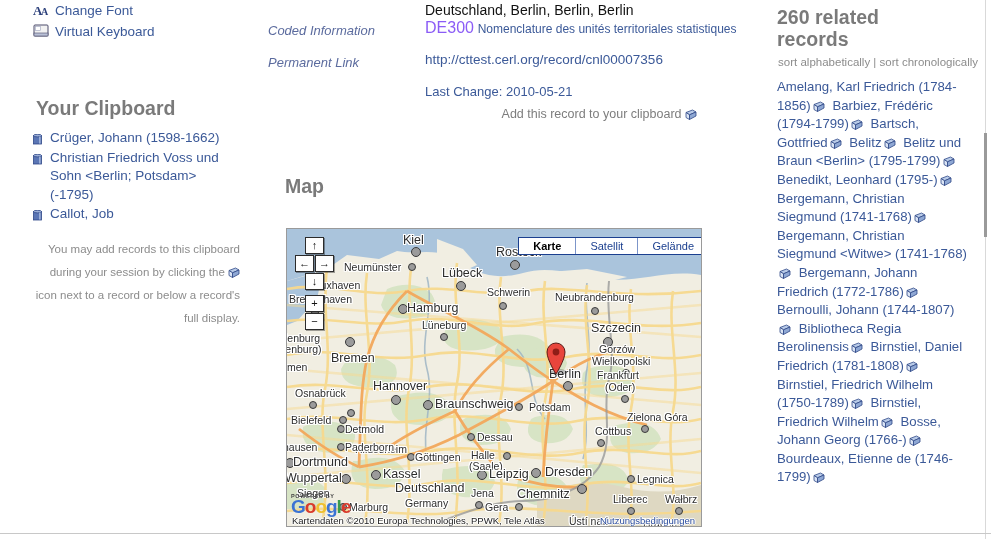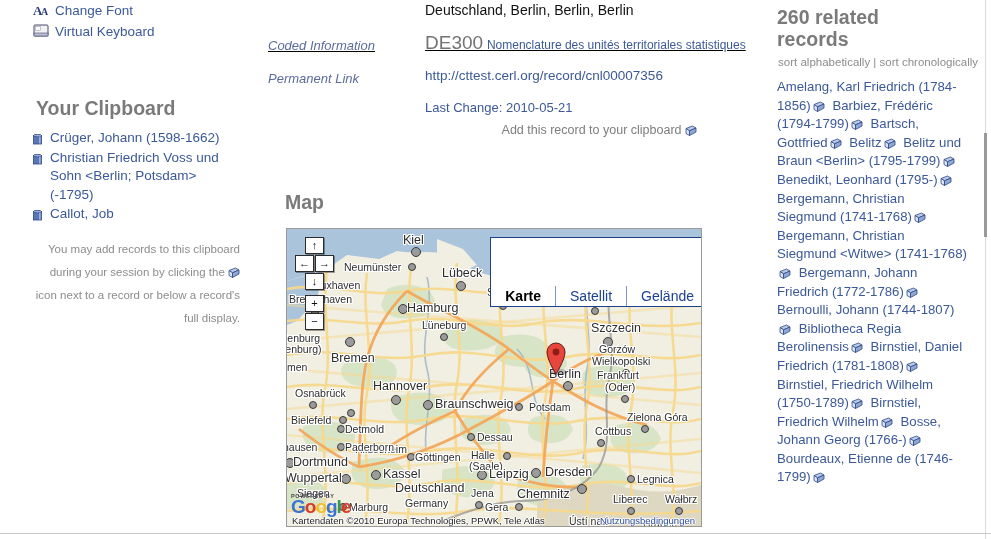--- a/index.html
+++ b/index.html
@@ -62,21 +62,21 @@
     font-size: 13px; font-style: italic; color: #5b6b9e;
     padding-top: 4px;
   }
   .rec-val {
     flex: 1; font-size: 13.5px; color: #222; line-height: 18px;
   }
   #heading-place {
     margin-left: 157px; font-size: 14px; color: #111; padding-top: 1px;
     line-height: 18px;
   }
-  .code-main { font-size: 19px; color: #737373; }
+  .code-main { font-size: 16px; color: #8b5cf6; }
   .code-sub { font-size: 12px; color: #3b5998; }
   #last-change {
     margin-left: 157px; margin-top: 14px;
     font-size: 13px; color: #3b5998;
   }
   #add-clip-row {
     margin-top: 8px; text-align: right; padding-right: 61px;
     font-size: 12.5px; color: #7d7d7d;
   }
   #map-title {
@@ -104,24 +104,23 @@
   #pan-right{ left: 28px; top: 26px; }
   #pan-down { left: 18px; top: 44px; }
   #zoom-in  { left: 18px; top: 66px; }
   #zoom-out { left: 18px; top: 84px; }
 
   #map-type-ctl {
     position: absolute; right: -8px; top: 8px; z-index: 30;
     display: flex; border: 1px solid #1b3f8f; background:#fff;
   }
   .mtype {
-    padding: 2px 14px; font-size: 14px; color: #1b3f8f;
+    padding: 2px 14px; font-size: 11px; color: #1b3f8f;
     border-right: 1px solid #7c95c9; background: #fff; cursor: pointer;
     white-space: nowrap;
-    margin-top: 48px;
   }
   .mtype.active { font-weight: bold; color:#000; }
   .mtype:last-child { border-right: none; }
 
   .mlabel {
     position: absolute; z-index: 20; font-size: 10.5px; color: #2d2d2d;
     white-space: nowrap;
     text-shadow: 1px 0 #fff, -1px 0 #fff, 0 1px #fff, 0 -1px #fff,
                  1px 1px #fff, -1px -1px #fff, 1px -1px #fff, -1px 1px #fff;
     pointer-events: none;
@@ -255,21 +254,21 @@
       </svg>
     </span>
     <span>icon next to a record or below a record's full display.</span>
   </div>
 </div>
 
 <div id="center-col">
 
   <div id="heading-place">Deutschland, Berlin, Berlin, Berlin</div>
 
-  <div class="rec-row" style="margin-top:15px;text-decoration:underline;">
+  <div class="rec-row" style="">
     <div class="rec-label">Coded Information</div>
     <div class="rec-val">
       <span class="code-main">DE300</span>
       <span class="code-sub">Nomenclature des unités territoriales statistiques</span>
     </div>
   </div>
 
   <div class="rec-row" style="margin-top:13px;">
     <div class="rec-label">Permanent Link</div>
     <div class="rec-val">

